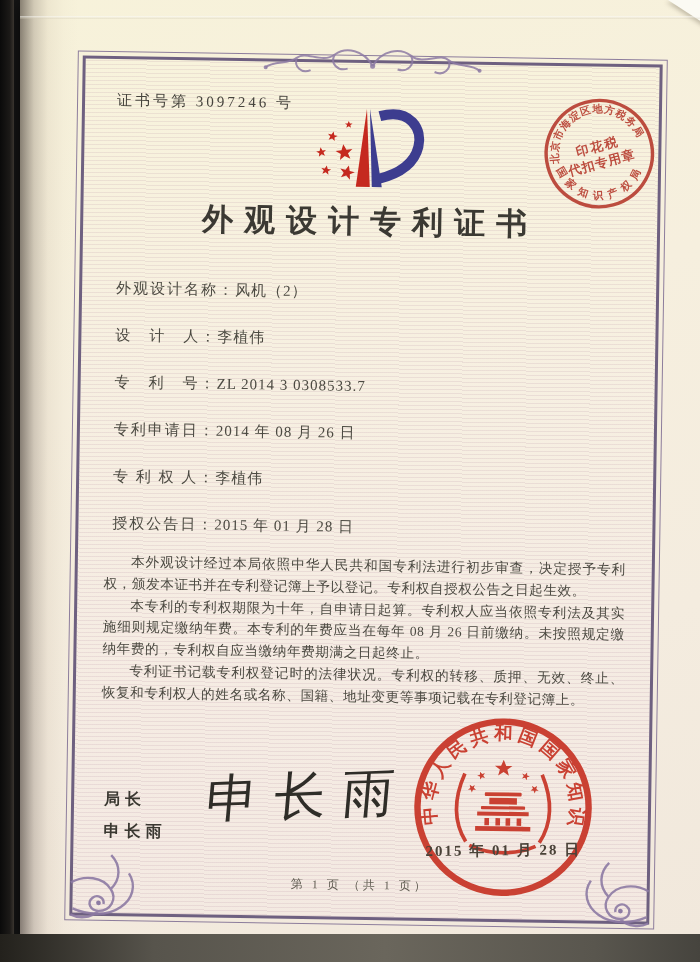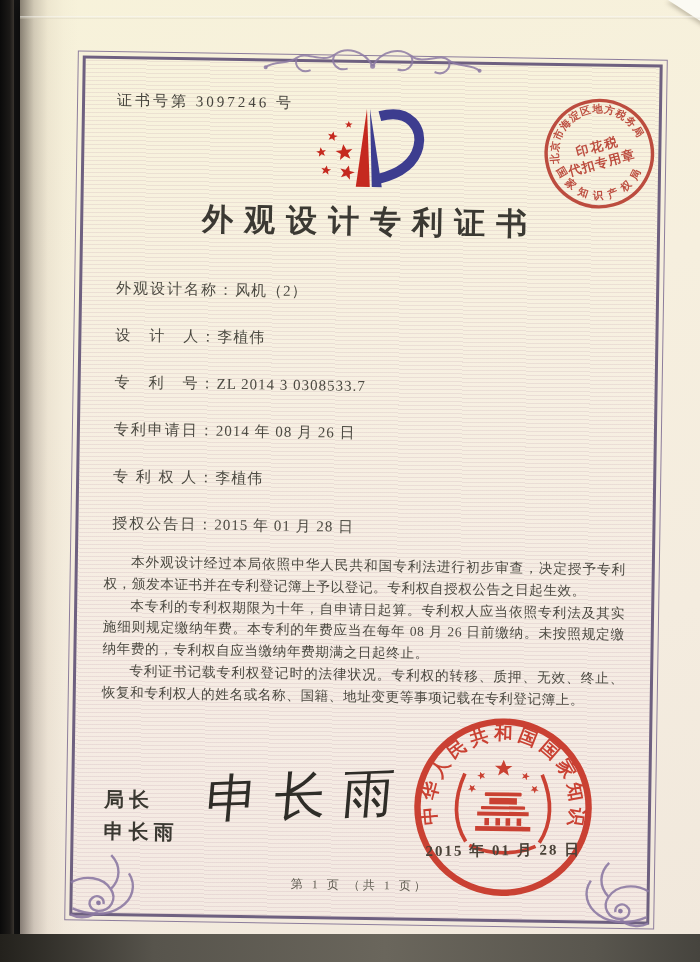--- a/index.html
+++ b/index.html
@@ -66,21 +66,21 @@
     font-size:31px;font-weight:bold;letter-spacing:11px;color:#3b3933;
   }
   .fields{position:absolute;left:34px;top:220px;width:500px;}
   .field{margin-bottom:28px;font-size:15px;color:#4c4a42;letter-spacing:1px;white-space:nowrap;}
   .field .lab{letter-spacing:2px;}
   .paras{position:absolute;left:26px;top:492px;width:522px;}
   .paras p{
     margin:0;font-size:13.6px;line-height:21.8px;color:#4b4941;
     text-indent:2em;text-align:justify;letter-spacing:0.6px;
   }
-  .sign-block{position:absolute;left:30px;top:724px;font-size:20px;color:#3a3831;letter-spacing:5px;line-height:32px;font-weight:bold;}
+  .sign-block{position:absolute;left:30px;top:724px;font-size:16px;color:#3a3831;letter-spacing:5px;line-height:32px;font-weight:bold;}
   .autograph{
     position:absolute;left:132px;top:698px;width:250px;
     font-size:52px;color:#2f2d28;letter-spacing:16px;white-space:nowrap;
     transform:rotate(-3deg) skewX(-7deg);
     font-weight:400;
   }
   .seal-big{position:absolute;left:337px;top:650px;width:184px;height:184px;opacity:0.93;}
   .seal-date{
     position:absolute;left:300px;top:776px;width:260px;text-align:center;
     font-size:15px;color:#4a4238;letter-spacing:2px;transform:rotate(-1.5deg);

